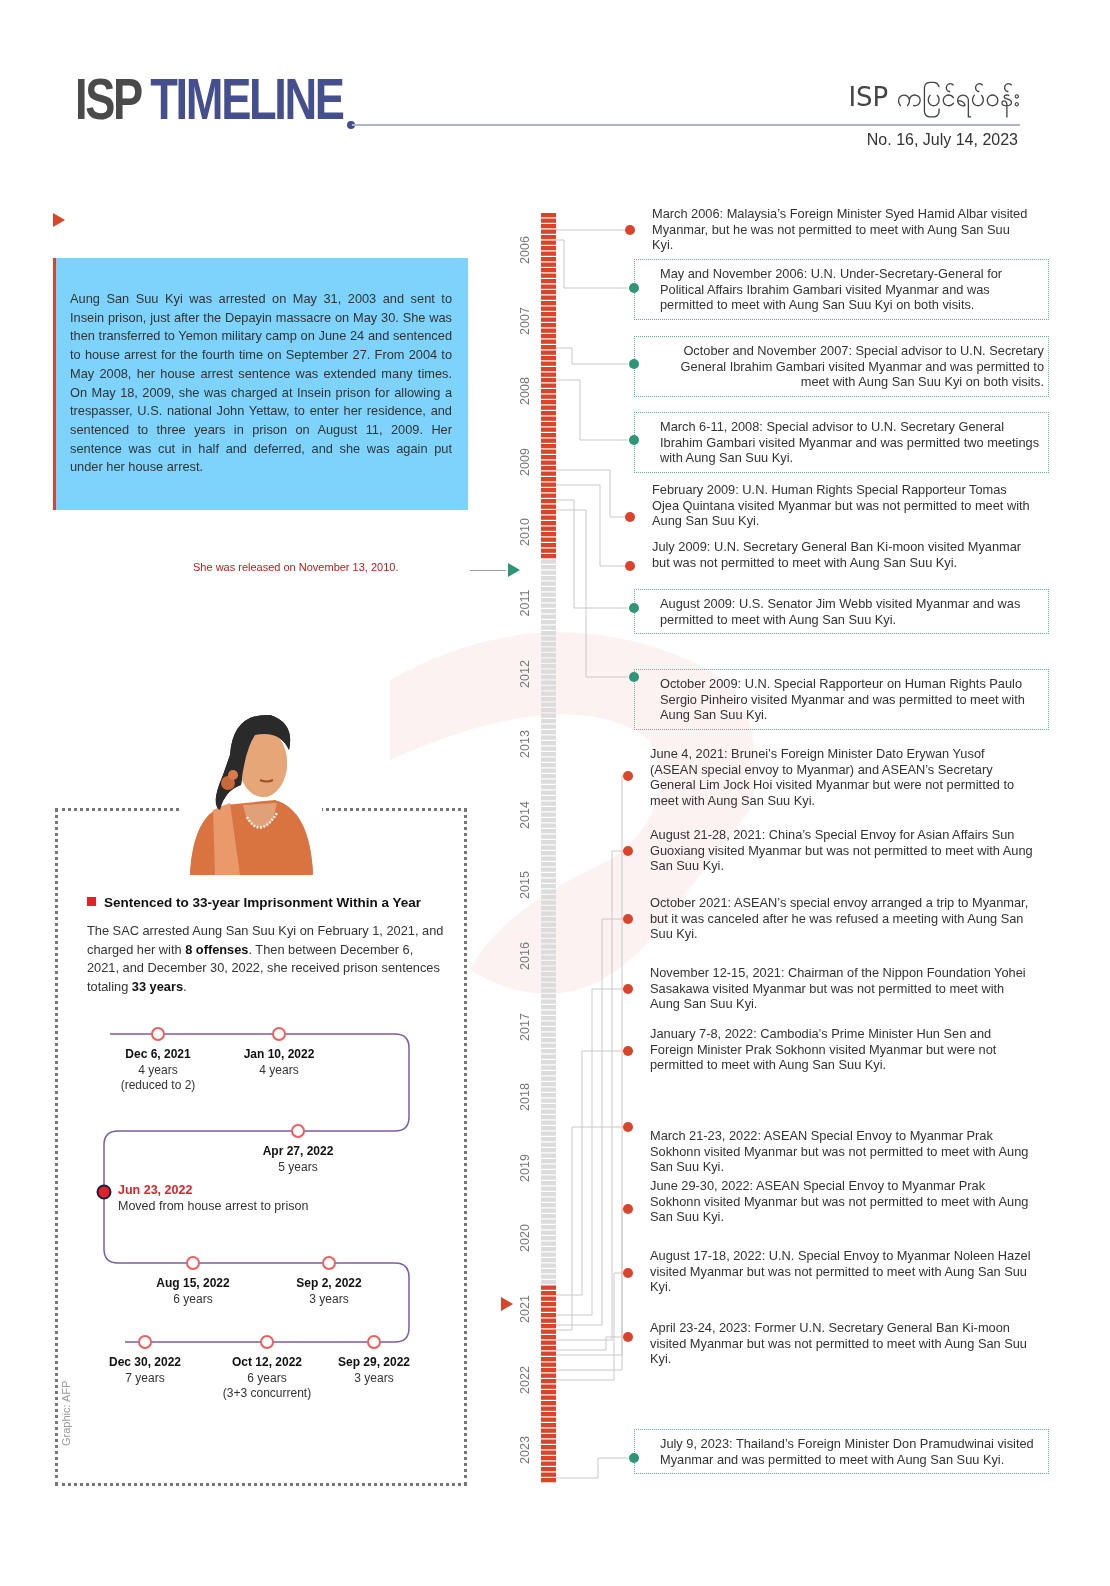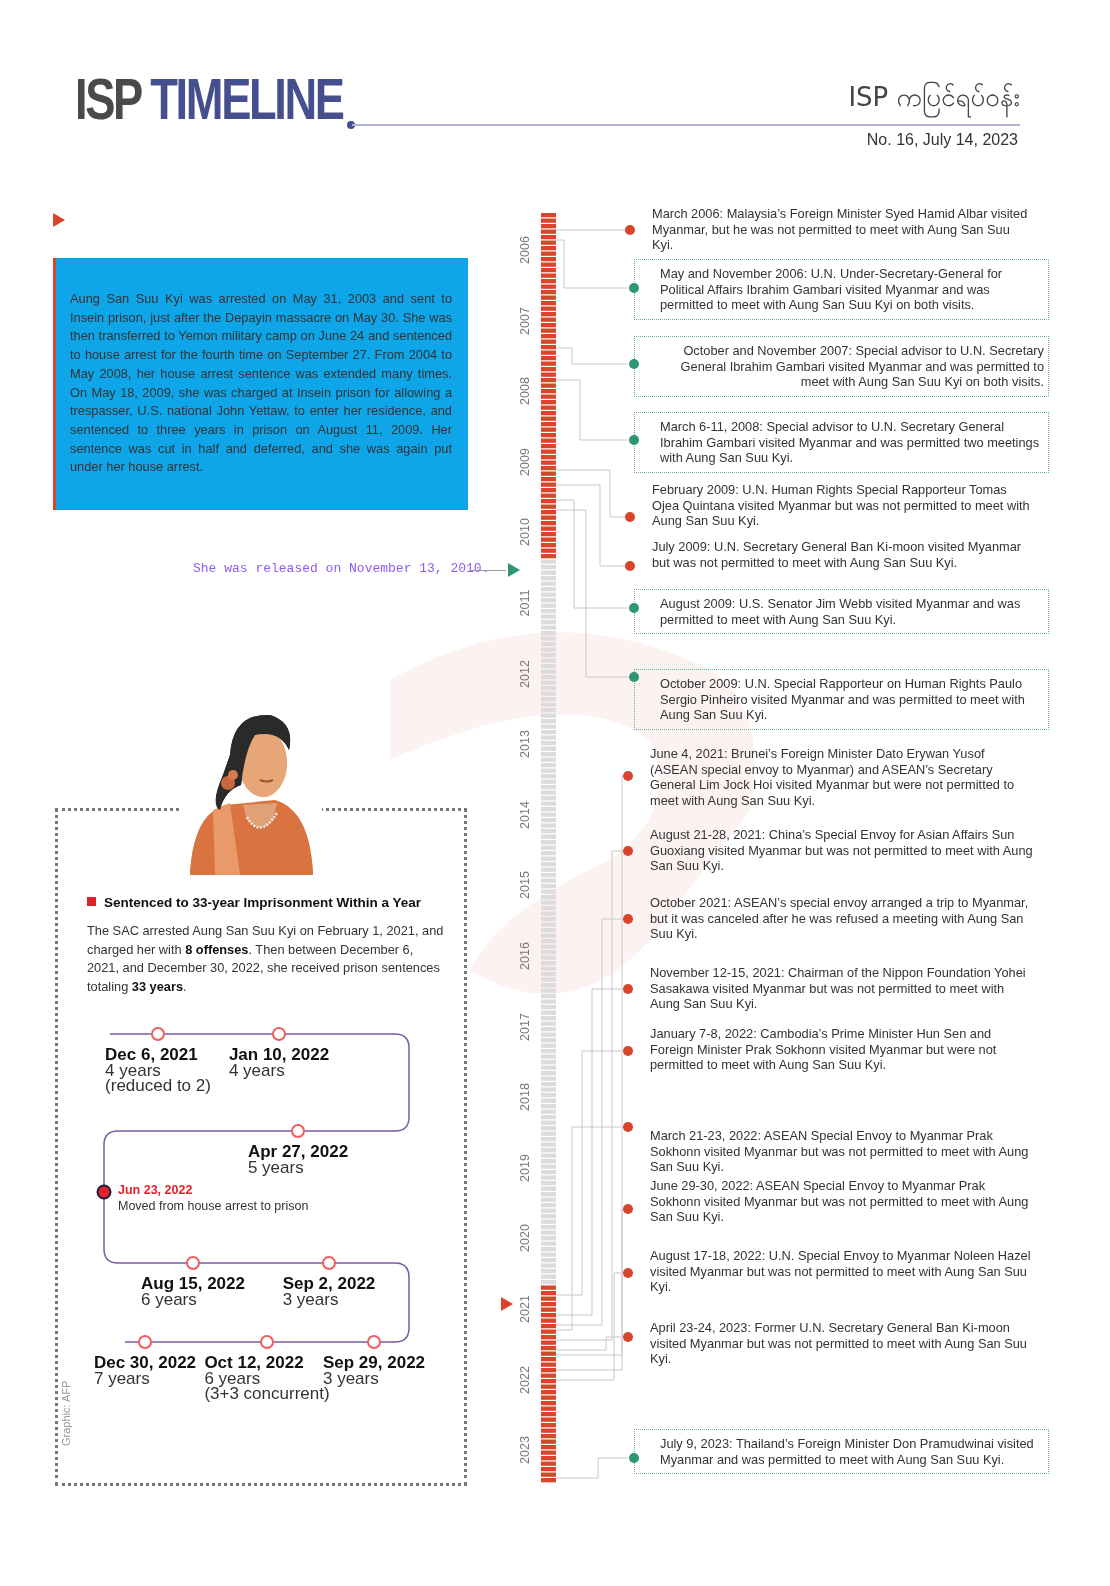--- a/index.html
+++ b/index.html
@@ -13,41 +13,41 @@
   .hdr-isp { color: #4a4a4a; }
   .hdr-tl { color: #464f8e; margin-left: 12px; }
   .hdr-dot { position: absolute; left: 347px; top: 121px; width: 8px; height: 8px; border-radius: 50%; background: #464f8e; }
   .hdr-line { position: absolute; left: 352px; top: 124px; width: 668px; height: 2px; background: #aeb3cf; }
   .hdr-burmese { position: absolute; right: 90px; top: 80px; font-family: "DejaVu Sans", sans-serif; font-size: 26px; color: #444; white-space: nowrap; }
   .hdr-issue { position: absolute; right: 92px; top: 131px; font-size: 16px; color: #333; white-space: nowrap; }
 
   .arrow-top { position: absolute; left: 53px; top: 213px; width: 0; height: 0; border-top: 7px solid transparent; border-bottom: 7px solid transparent; border-left: 12px solid #d9442a; }
 
   
-  .intro-box { position: absolute; left: 53px; top: 258px; width: 415px; height: 252px; background: #0ea5e9; border-left: 3px solid #d9442a; padding: 32px 16px 0 14px; }
+  .intro-box { position: absolute; left: 53px; top: 258px; width: 415px; height: 252px; background: #7dd3fc; border-left: 3px solid #d9442a; padding: 32px 16px 0 14px; }
   .intro-text { font-size: 12.8px; line-height: 18.7px; color: #333; text-align: justify; }
 
-  .release-note { position: absolute; left: 193px; top: 561px; font-size: 13px; color: #8b5cf6; white-space: nowrap; font-family: Liberation Mono, monospace; }
+  .release-note { position: absolute; left: 193px; top: 561px; font-size: 11px; color: #b91c1c; white-space: nowrap; }
   .release-line { position: absolute; left: 470px; top: 570px; width: 36px; height: 1px; background: #999; }
   .release-arrow { position: absolute; left: 508px; top: 563px; width: 0; height: 0; border-top: 7px solid transparent; border-bottom: 7px solid transparent; border-left: 12px solid #2e9577; }
   .arrow-2021 { position: absolute; left: 501px; top: 1297px; width: 0; height: 0; border-top: 7px solid transparent; border-bottom: 7px solid transparent; border-left: 12px solid #d9442a; }
 
   
   .portrait { position: absolute; left: 185px; top: 695px; width: 130px; height: 180px; }
 
   
   .sent-box { position: absolute; left: 55px; top: 808px; width: 412px; height: 678px; border: 3px dotted #777; border-top: 3px dotted #777; }
   .sent-box-mask { position: absolute; left: 180px; top: 800px; width: 142px; height: 14px; background: #fff; }
   .sent-heading { position: absolute; left: 87px; top: 895px; font-size: 13.5px; font-weight: bold; color: #111; white-space: nowrap; }
   .sent-heading .sq { display: inline-block; width: 9px; height: 9px; background: #e2222b; margin-right: 8px; vertical-align: 1px; }
   .sent-text { position: absolute; left: 87px; top: 922px; width: 360px; font-size: 12.8px; line-height: 18.5px; color: #333; }
   .sent-text b { color: #111; }
 
   .path-svg { position: absolute; left: 0; top: 0; width: 1110px; height: 1586px; pointer-events: none; }
-  .node-label { position: absolute; font-size: 17px; line-height: 15.5px; color: #333; white-space: nowrap; transform: translateX(-50%); }
+  .node-label { position: absolute; text-align: center; font-size: 12px; line-height: 15.5px; color: #333; white-space: nowrap; transform: translateX(-50%); }
   .node-label .d { font-weight: bold; color: #111; display: block; }
   .node-label .v { display: block; }
   .node-label .n { display: block; }
   .jun-label { position: absolute; left: 118px; top: 1182px; font-size: 12.5px; line-height: 16px; }
   .jun-label .d { color: #e2222b; font-weight: bold; display: block; }
   .jun-label .n { color: #333; display: block; }
   .credit { position: absolute; left: 60px; top: 1446px; font-size: 11px; color: #999; transform: rotate(-90deg); transform-origin: left top; white-space: nowrap; }
 
   
   .year-label { position: absolute; font-size: 12.5px; color: #777; transform: rotate(-90deg); transform-origin: center; width: 40px; text-align: center; }

